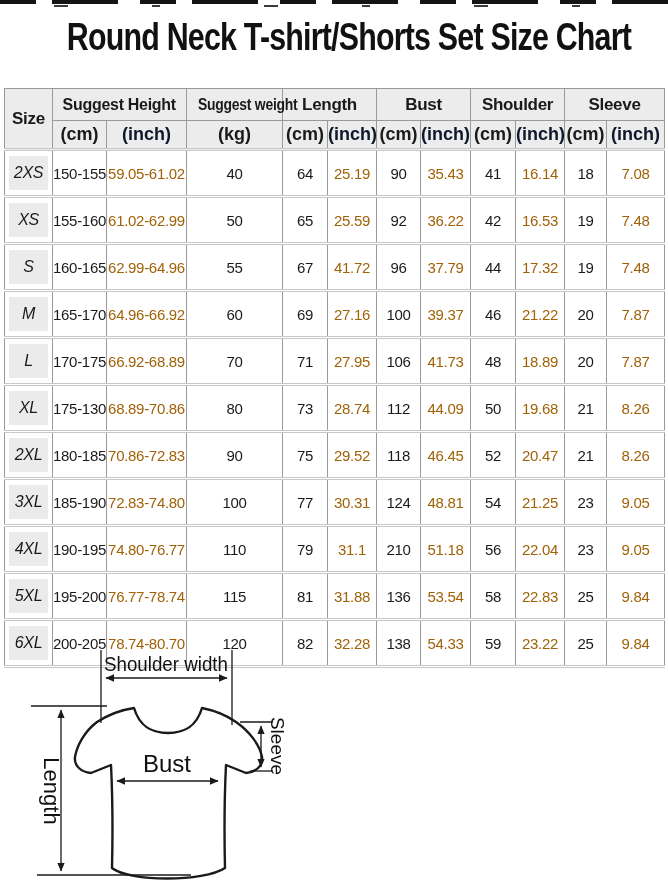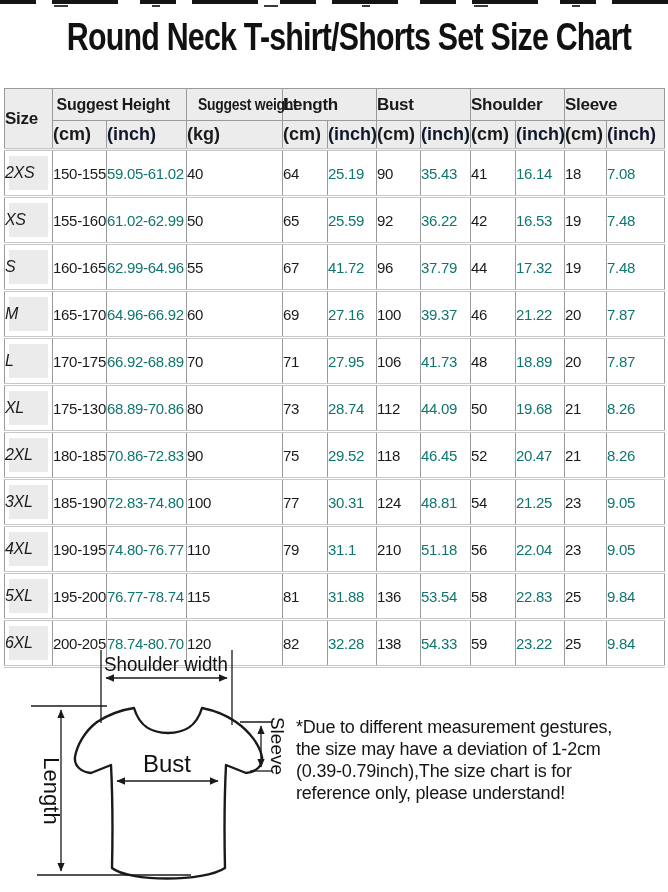--- a/index.html
+++ b/index.html
@@ -17,21 +17,21 @@
 
   .title{
     position:absolute;top:16px;left:0;width:668px;text-align:center;
     font-size:38px;font-weight:700;letter-spacing:-1px;white-space:nowrap;
     transform:scaleX(0.80);transform-origin:50% 50%;color:#111;
   }
 
   
   table.size-table{
     position:absolute;top:88px;left:4px;width:660px;
-    border-collapse:collapse;table-layout:fixed;text-align:left;
+    border-collapse:collapse;table-layout:fixed;text-align:center;
   }
   .size-table th,.size-table td{
     padding:0;border-left:1px solid #9a9a9a;border-right:1px solid #9a9a9a;
     overflow:visible;white-space:nowrap;
   }
   .size-table thead th{
     background:#ececec;border-top:1px solid #9a9a9a;border-bottom:1px solid #9a9a9a;
     font-weight:700;
   }
   .group-row th{height:31px;font-size:17px;letter-spacing:-0.3px;}
@@ -42,21 +42,21 @@
   .size-table tbody td{
     height:44px;font-size:15px;letter-spacing:-0.3px;
     border-top:3px double #c8c8c8;border-bottom:3px double #c8c8c8;
     background:#fff;
   }
   .size-table tbody td.size-col{
     font-size:16px;
     background:linear-gradient(#ebebeb,#ebebeb) no-repeat center / calc(100% - 8px) calc(100% - 10px);
     font-style:italic;
   }
-  .red{color:#0f766e;}
+  .red{color:#a16207;}
   .size-table thead th.red{color:#0f172a;}
 
   
   .diagram{position:absolute;top:645px;left:4px;width:300px;height:247px;}
   .diagram svg{display:block;}
 
   .note{
     position:absolute;top:716px;left:296px;width:372px;
     font-size:18px;line-height:22px;letter-spacing:-0.2px;
     color:#161616;white-space:pre-line;
@@ -298,18 +298,14 @@
       <text x="163" y="127" text-anchor="middle" font-size="24" fill="#111">Bust</text>
       <line x1="113" y1="136" x2="214" y2="136" stroke="#1a1a1a" stroke-width="1.3" marker-start="url(#ah)" marker-end="url(#ah)"></line>
 
       <line x1="236" y1="77" x2="269" y2="77" stroke="#1a1a1a" stroke-width="1.3"></line>
       <line x1="246" y1="126" x2="269" y2="126" stroke="#1a1a1a" stroke-width="1.3"></line>
       <line x1="257" y1="81" x2="257" y2="122" stroke="#1a1a1a" stroke-width="1.3" marker-start="url(#ah)" marker-end="url(#ah)"></line>
       <text x="272" y="101" text-anchor="middle" dominant-baseline="middle" font-size="19" transform="rotate(90 272 101)" fill="#111">Sleeve</text>
     </svg>
   </div>
 
-  <div class="note">*Due to different measurement gestures,
-the size may have a deviation of 1-2cm
-(0.39-0.79inch),The size chart is for
-reference only, please understand!</div>
 
 </div>
 
 </body></html>

